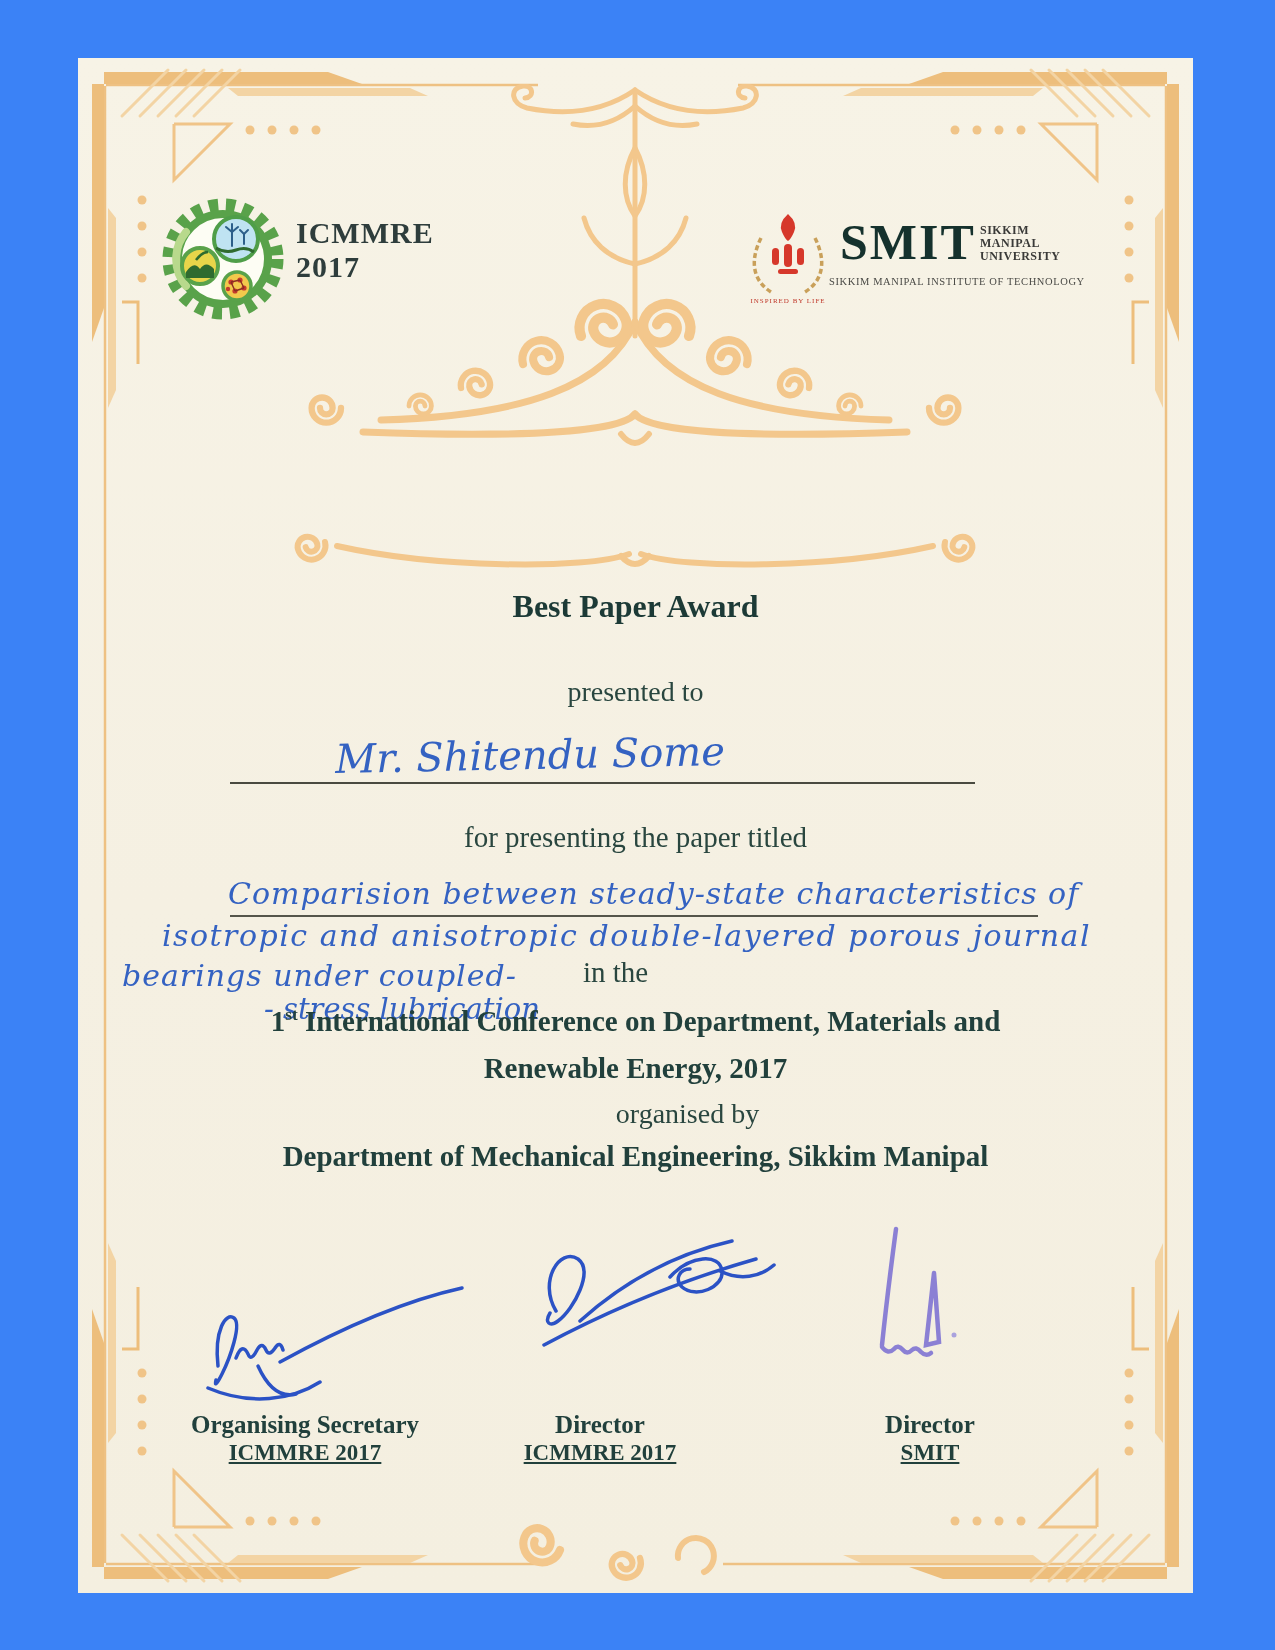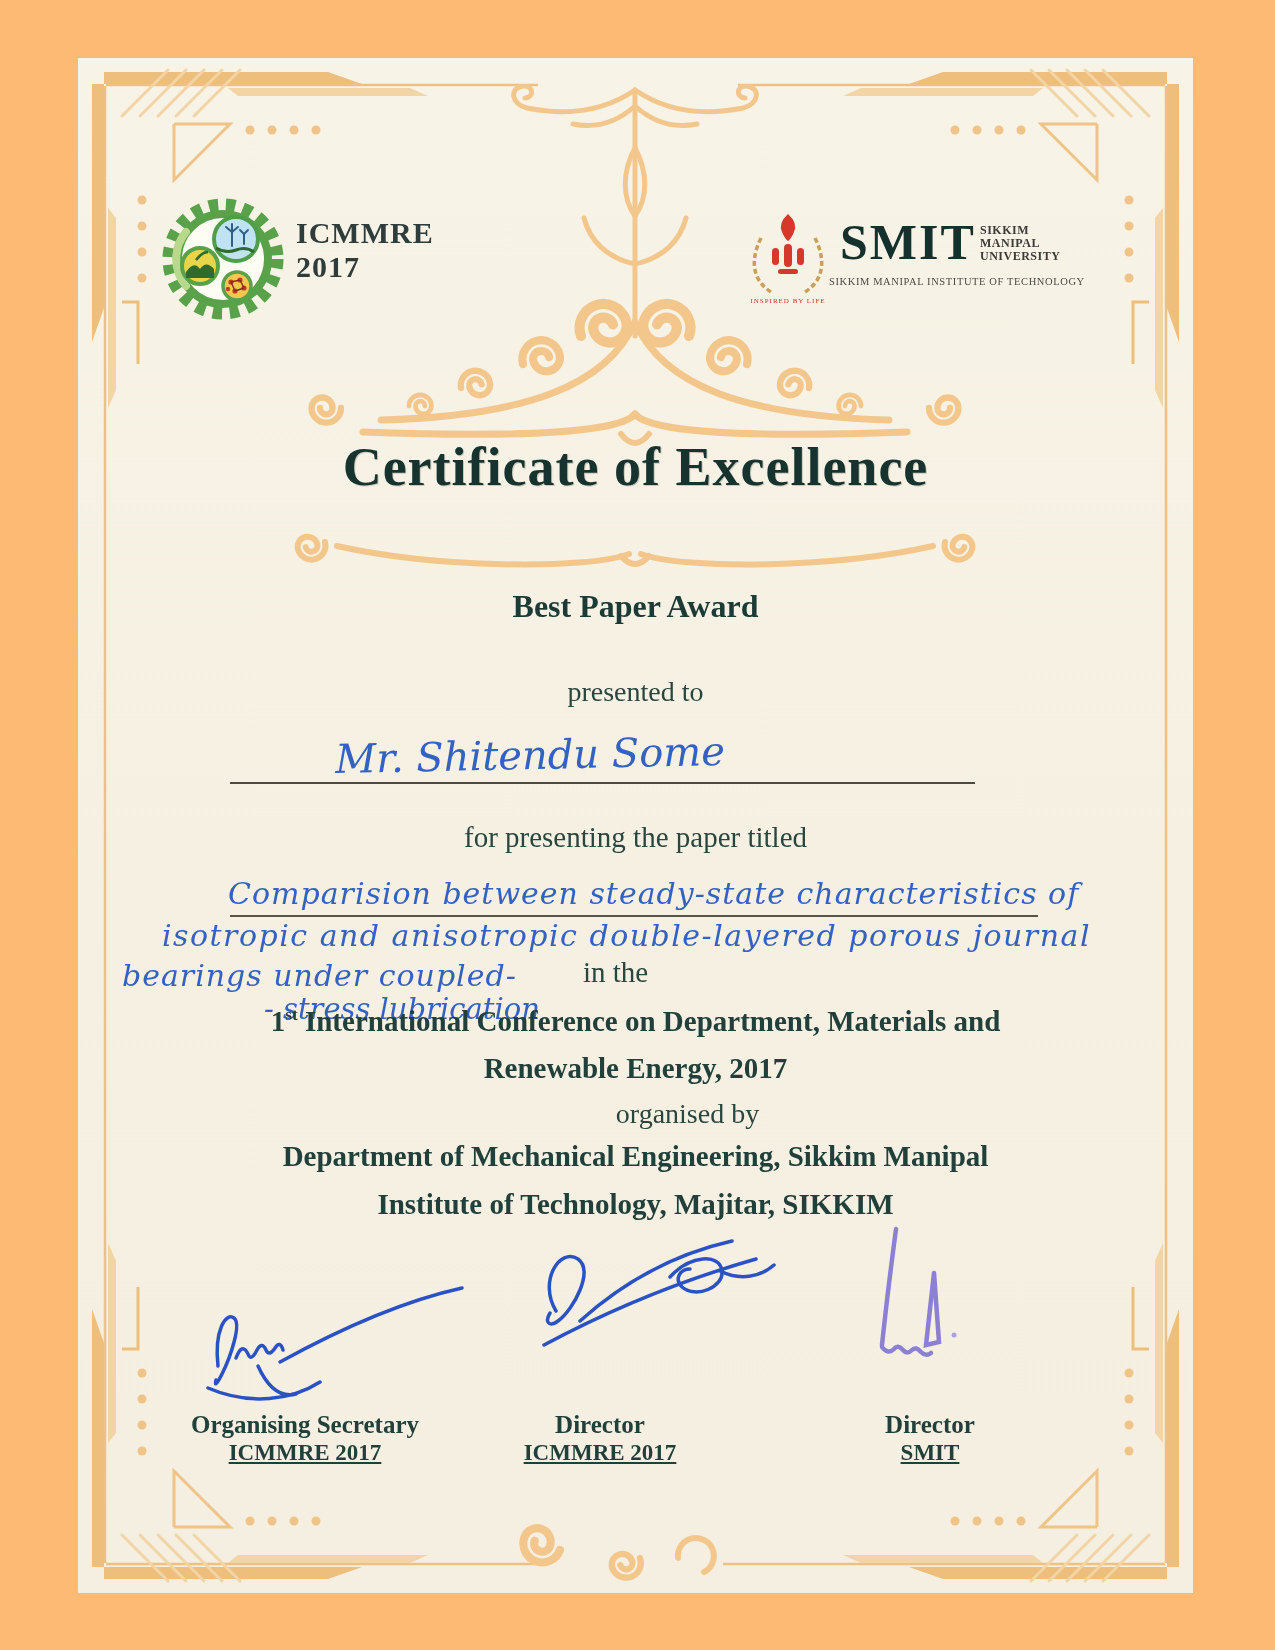--- a/index.html
+++ b/index.html
@@ -1,17 +1,17 @@
 <!DOCTYPE html>
 <html><head>
 <meta charset="utf-8">
 <style>
   html,body{margin:0;padding:0;}
   body{background:#ffffff;font-family:"Liberation Serif","DejaVu Serif",serif;}
-  .stage{position:relative;width:1275px;height:1650px;background:#fdba74;overflow:hidden;}
+  .stage{position:relative;width:1275px;height:1650px;background:#3b82f6;overflow:hidden;}
   .paper{position:absolute;left:78px;top:58px;width:1115px;height:1535px;
          background:linear-gradient(180deg,#f7f3e6 0%,#f5f0e2 55%,#f4efe0 100%);}
   .abs{position:absolute;}
   .center{text-align:center;}
   .hand{font-style:italic;color:#3462c2;font-family:"DejaVu Serif","Liberation Serif",serif;}
   .cert-title{font-size:54px;font-weight:bold;color:#17332f;letter-spacing:1px;
               text-shadow:1px 1px 0 rgba(80,80,70,.25);}
   .award{font-size:32px;font-weight:bold;color:#1c3a36;}
   .plain{font-size:28px;color:#29463f;}
   .boldline{font-size:29px;font-weight:bold;color:#21403c;}
@@ -158,21 +158,20 @@
       <text x="46" y="95" text-anchor="middle" font-size="7" fill="#c0392b" letter-spacing="1">INSPIRED BY LIFE</text>
     </svg>
     <div class="abs smit-acronym" style="left:762px;top:160px;">SMIT</div>
     <div class="abs smit-univ" style="left:902px;top:166px;">
       <div>SIKKIM</div>
       <div>MANIPAL</div>
       <div>UNIVERSITY</div>
     </div>
     <div class="abs smit-inst" style="left:742px;top:218px;">SIKKIM MANIPAL INSTITUTE OF TECHNOLOGY</div>
 
-    <div class="abs cert-title center" style="left:0;top:378px;width:1115px;">Certificate of Excellence</div>
 
     <svg class="abs" style="left:207px;top:458px;" width="700" height="68" viewBox="0 0 700 68">
       <g fill="none" stroke="#f3c78c" stroke-width="6" stroke-linecap="round">
         <g id="divL">
           <use href="#sp" transform="translate(40,26) rotate(165) scale(1.0)"></use>
           <path d="M52,30 C150,52 300,54 344,38"></path>
         </g>
         <use href="#divL" transform="translate(700,0) scale(-1,1)"></use>
         <path d="M336,40 q14,16 28,0"></path>
       </g>
@@ -192,21 +191,20 @@
     <div class="abs hand" style="left:16px;top:900px;font-size:30px;letter-spacing:1px;margin-left:28px;">bearings under coupled-</div>
     <div class="abs plain" style="left:505px;top:898px;font-size:29px;">in the</div>
     <div class="abs hand" style="left:186px;top:934px;font-size:29px;">- stress lubrication</div>
 
     <div class="abs boldline center" style="left:0;top:946px;width:1115px;">
       <span>1</span><sup>st</sup><span> International Conference on Department, Materials and</span>
     </div>
     <div class="abs boldline center" style="left:0;top:994px;width:1115px;">Renewable Energy, 2017</div>
     <div class="abs plain center" style="left:0;top:1040px;width:1219px;font-size:28px;">organised by</div>
     <div class="abs boldline center" style="left:0;top:1082px;width:1115px;">Department of Mechanical Engineering, Sikkim Manipal</div>
-    <div class="abs boldline center" style="left:0;top:1130px;width:1115px;">Institute of Technology, Majitar, SIKKIM</div>
 
     <svg class="abs" style="left:122px;top:1212px;" width="300" height="150" viewBox="0 0 300 150">
       <g fill="none" stroke="#2b52c5" stroke-width="3.5" stroke-linecap="round">
         <path d="M18,96 C14,60 26,42 34,48 C42,54 30,88 22,104 C18,112 14,118 16,110"></path>
         <path d="M36,88 q6,-16 12,-4 q3,8 9,-4 q5,-9 9,0 q3,7 9,-2 q5,-8 8,2"></path>
         <path d="M80,92 C120,70 190,34 262,18"></path>
         <path d="M8,118 C50,136 92,130 120,112"></path>
         <path d="M58,96 C68,118 80,128 96,124"></path>
       </g>
     </svg>

